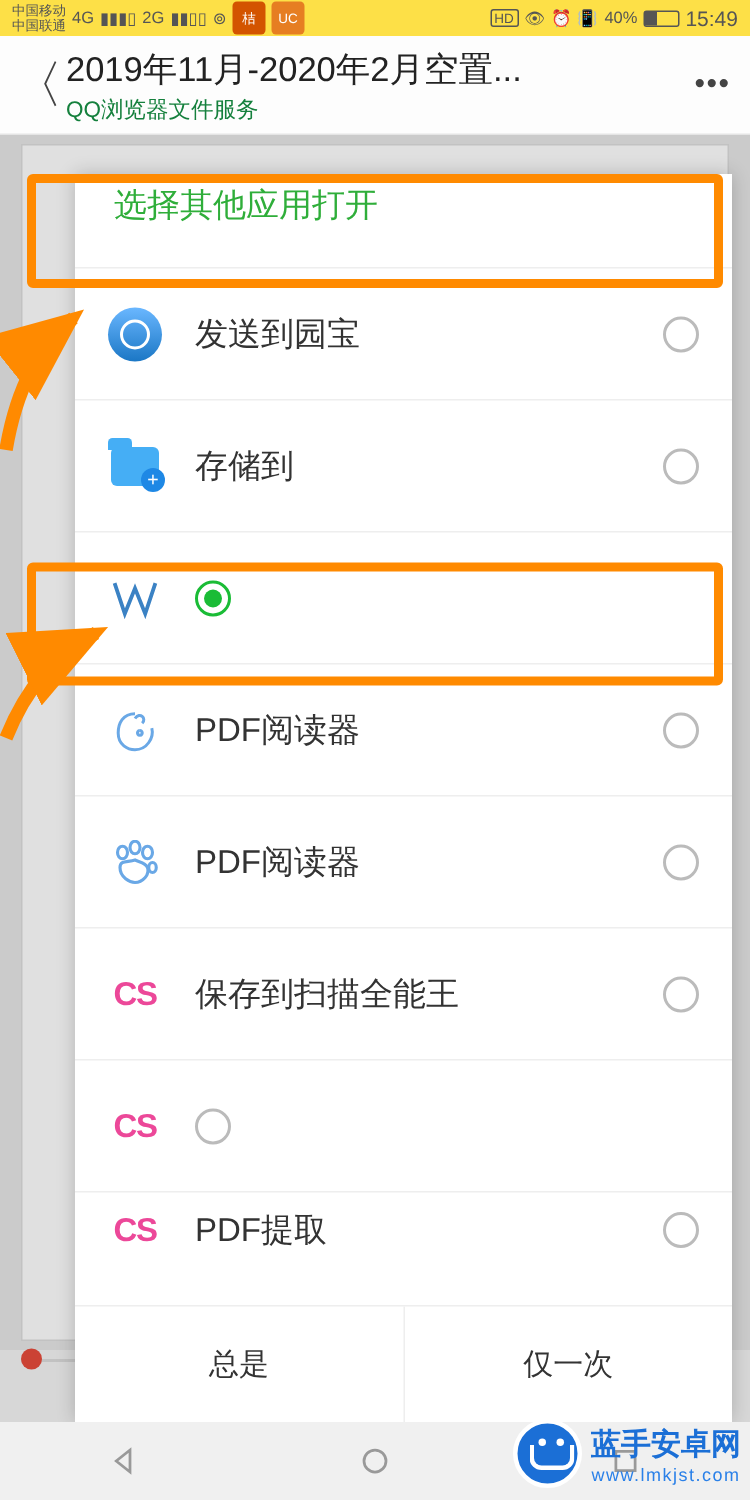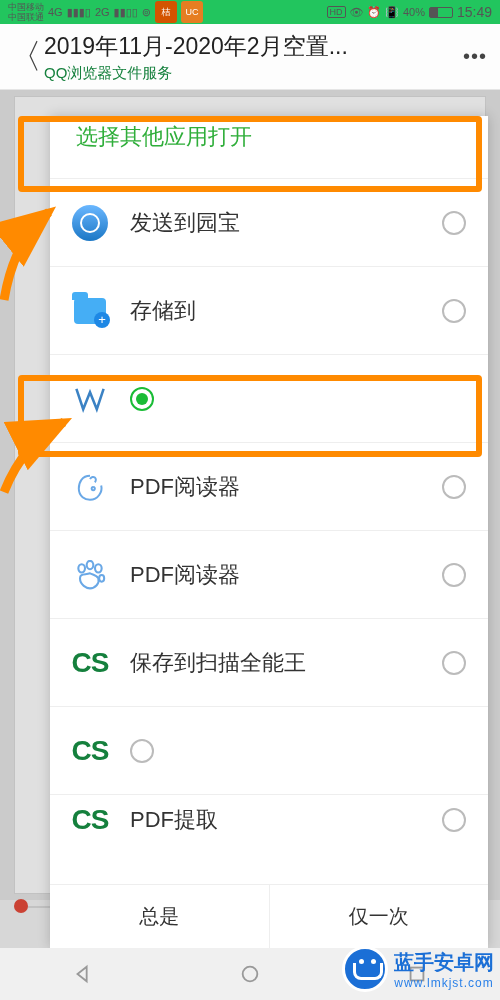--- a/index.html
+++ b/index.html
@@ -6,21 +6,21 @@
   body {
     width: 500px;
     height: 1000px;
     font-family: -apple-system, "Segoe UI", "PingFang SC", "Microsoft YaHei", sans-serif;
     background: #f5f5f5;
     position: relative;
     overflow: hidden;
   }
   .status-bar {
     height: 24px;
-    background: #22c55e;
+    background: #fde047;
     display: flex;
     justify-content: space-between;
     align-items: center;
     padding: 0 8px;
     font-size: 11px;
     color: #555;
   }
   .status-left { display: flex; align-items: center; gap: 4px; }
   .status-right { display: flex; align-items: center; gap: 4px; }
   .status-ico-box { width:22px; height:22px; background:#d35400; border-radius:3px; font-size:9px; color:#fff; display:flex; align-items:center; justify-content:center; }
@@ -82,21 +82,21 @@
     color:#3498db; font-size:22px;
   }
   .item-label { flex:1; font-size:22px; color:#333; }
   .radio {
     width:24px; height:24px; border:2px solid #bbb; border-radius:50%;
     display:flex; align-items:center; justify-content:center;
   }
   .radio.checked { border-color:#1abc36; }
   .radio.checked::after { content:""; width:12px; height:12px; background:#1abc36; border-radius:50%; }
   .sheet-footer {
-    display:flex; height:64px; border-top:1px solid #eee;
+    display:flex; height:78px; border-top:1px solid #eee;
   }
   .footer-btn { flex:1; display:flex; align-items:center; justify-content:center; font-size:20px; color:#333; }
   .footer-btn:first-child { border-right:1px solid #eee; }
   .highlight-box {
     position:absolute; border:6px solid #ff8a00; border-radius:4px;
     pointer-events:none;
   }
   .hl1 { top:116px; left:18px; right:18px; height:76px; }
   .hl2 { top:375px; left:18px; right:18px; height:82px; }
   .arrow {
@@ -131,21 +131,21 @@
   .partial-last { height:50px !important; overflow:hidden; }
   
   .ic-circle { width:36px; height:36px; border-radius:50%; background:linear-gradient(#6ab7ff,#1b77c5); position:relative; }
   .ic-circle::after{content:"";position:absolute;inset:8px;border:2px solid #fff;border-radius:50%;}
   .ic-folder { width:32px; height:26px; background:#45aef5; border-radius:4px; position:relative; }
   .ic-folder::before{content:"";position:absolute;left:-2px;top:-6px;width:16px;height:8px;background:#45aef5;border-radius:3px 3px 0 0;}
   .ic-folder::after{content:"+";position:absolute;right:-4px;bottom:-4px;width:16px;height:16px;background:#1e88e5;border-radius:50%;color:#fff;font-size:13px;line-height:16px;text-align:center;}
   .ic-wps { width:34px; height:34px; }
   .ic-uc { width:32px; height:32px; }
   .ic-baidu { width:34px; height:30px; }
-  .ic-cs { font-family:Arial; font-weight:700; color:#15803d; font-size:28px; letter-spacing:-1px; }
+  .ic-cs { font-family:Arial; font-weight:700; color:#ec4899; font-size:22px; letter-spacing:-1px; }
 </style>
 </head>
 <body>
 
 <div class="status-bar">
   <div class="status-left">
     <div style="line-height:10px;font-size:9px;">
       <div>中国移动</div>
       <div>中国联通</div>
     </div>

